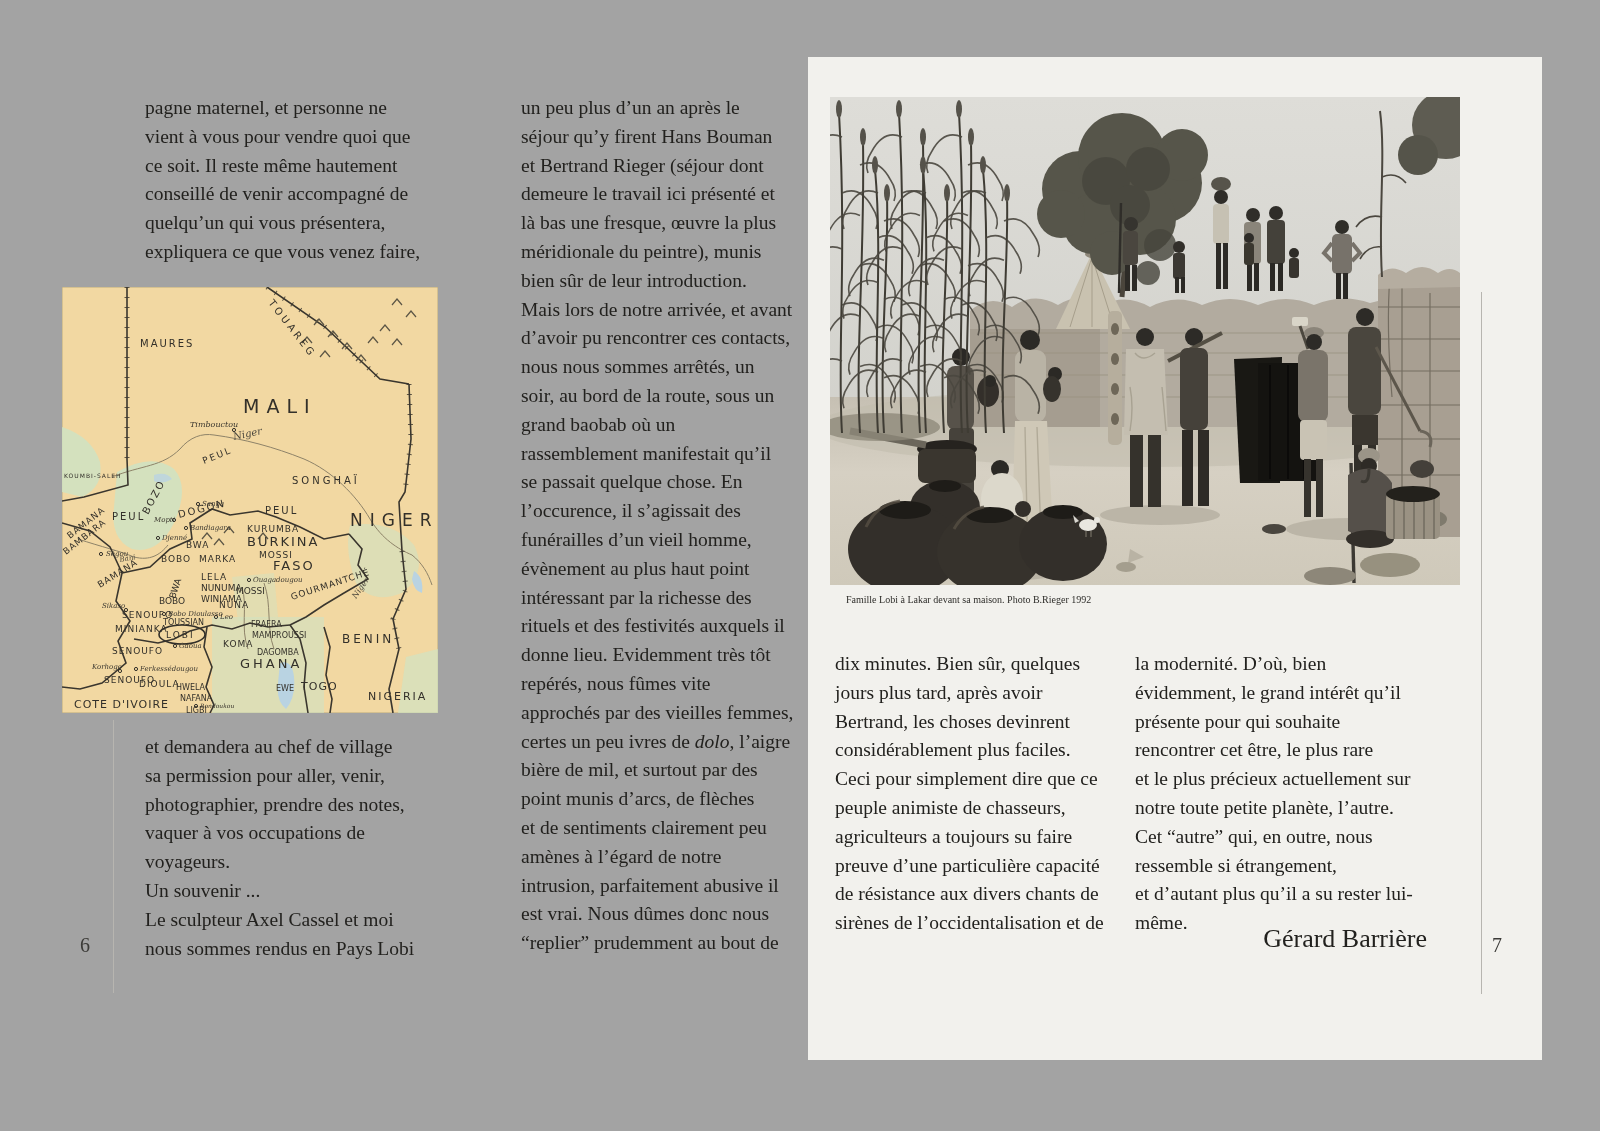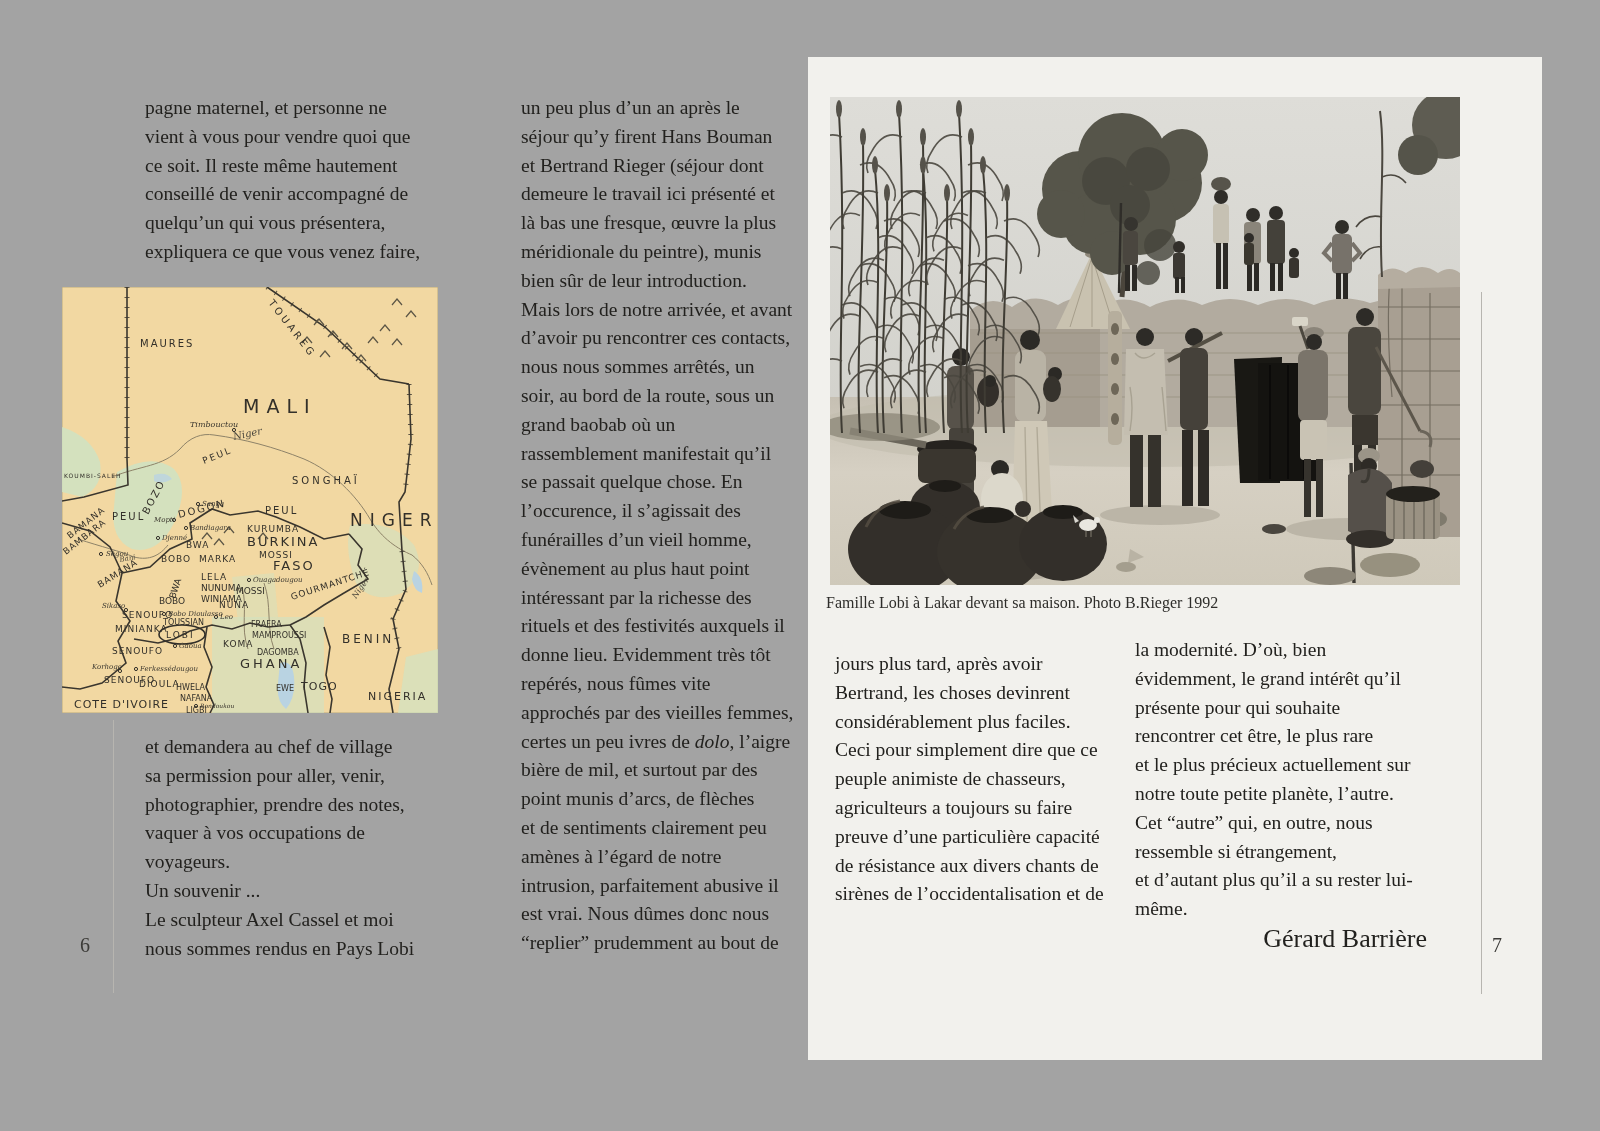--- a/index.html
+++ b/index.html
@@ -12,21 +12,21 @@
   .col .line{white-space:nowrap;}
   .col .line i{font-style:italic;}
   
   #map{position:absolute;left:62px;top:287px;width:376px;height:426px;}
   #map svg{display:block;}
   text.caps{font-family:"DejaVu Sans",sans-serif;fill:#33302a;}
   text.town{font-family:"DejaVu Serif",serif;font-style:italic;fill:#3a362e;}
   text.river{font-family:"DejaVu Serif",serif;font-style:italic;fill:#4a463c;}
   
   #photo{position:absolute;left:830px;top:97px;width:630px;height:488px;}
-  .caption{position:absolute;left:826px;top:594px;width:630px;font-size:16px;color:#2e2d2a;}
+  .caption{position:absolute;left:846px;top:594px;width:630px;font-size:10px;color:#2e2d2a;}
   .pagenum{position:absolute;font-size:20px;color:#3c3b38;}
   .rule{position:absolute;width:1px;background:#b7b5b0;}
   .signature{position:absolute;left:1135px;top:924px;width:292px;text-align:right;
              font-size:26px;color:#22211e;}
 </style>
 </head>
 <body>
 
 <div id="stage">
 
@@ -599,32 +599,33 @@
           <path d="M174,241.60000000000002 q-18,-8 -30,14 q-8,12 -4,22" stroke="#4a473f" stroke-width="1.6" fill="none" opacity="0.9"></path>
           <path d="M174,280.8 q18,-8 30,14 q8,12 4,22" stroke="#4a473f" stroke-width="1.6" fill="none" opacity="0.9"></path>
           <ellipse cx="177" cy="96" rx="3" ry="9" fill="#55524a"></ellipse>
         </g>
     </svg>
   </div>
 
   <div class="caption">Famille Lobi à Lakar devant sa maison. Photo B.Rieger 1992</div>
 
   <div class="col" style="left:835px;top:650px;width:290px;">
+      <div class="line">dix minutes. Bien sûr, quelques</div>
       <div class="line">jours plus tard, après avoir</div>
       <div class="line">Bertrand, les choses devinrent</div>
       <div class="line">considérablement plus faciles.</div>
       <div class="line">Ceci pour simplement dire que ce</div>
       <div class="line">peuple animiste de chasseurs,</div>
       <div class="line">agriculteurs a toujours su faire</div>
       <div class="line">preuve d’une particulière capacité</div>
       <div class="line">de résistance aux divers chants de</div>
       <div class="line">sirènes de l’occidentalisation et de</div>
     </div>
 
-  <div class="col" style="left:1135px;top:636px;width:300px;">
+  <div class="col" style="left:1135px;top:650px;width:300px;">
       <div class="line">la modernité. D’où, bien</div>
       <div class="line">évidemment, le grand intérêt qu’il</div>
       <div class="line">présente pour qui souhaite</div>
       <div class="line">rencontrer cet être, le plus rare</div>
       <div class="line">et le plus précieux actuellement sur</div>
       <div class="line">notre toute petite planète, l’autre.</div>
       <div class="line">Cet “autre” qui, en outre, nous</div>
       <div class="line">ressemble si étrangement,</div>
       <div class="line">et d’autant plus qu’il a su rester lui-</div>
       <div class="line">même.</div>

